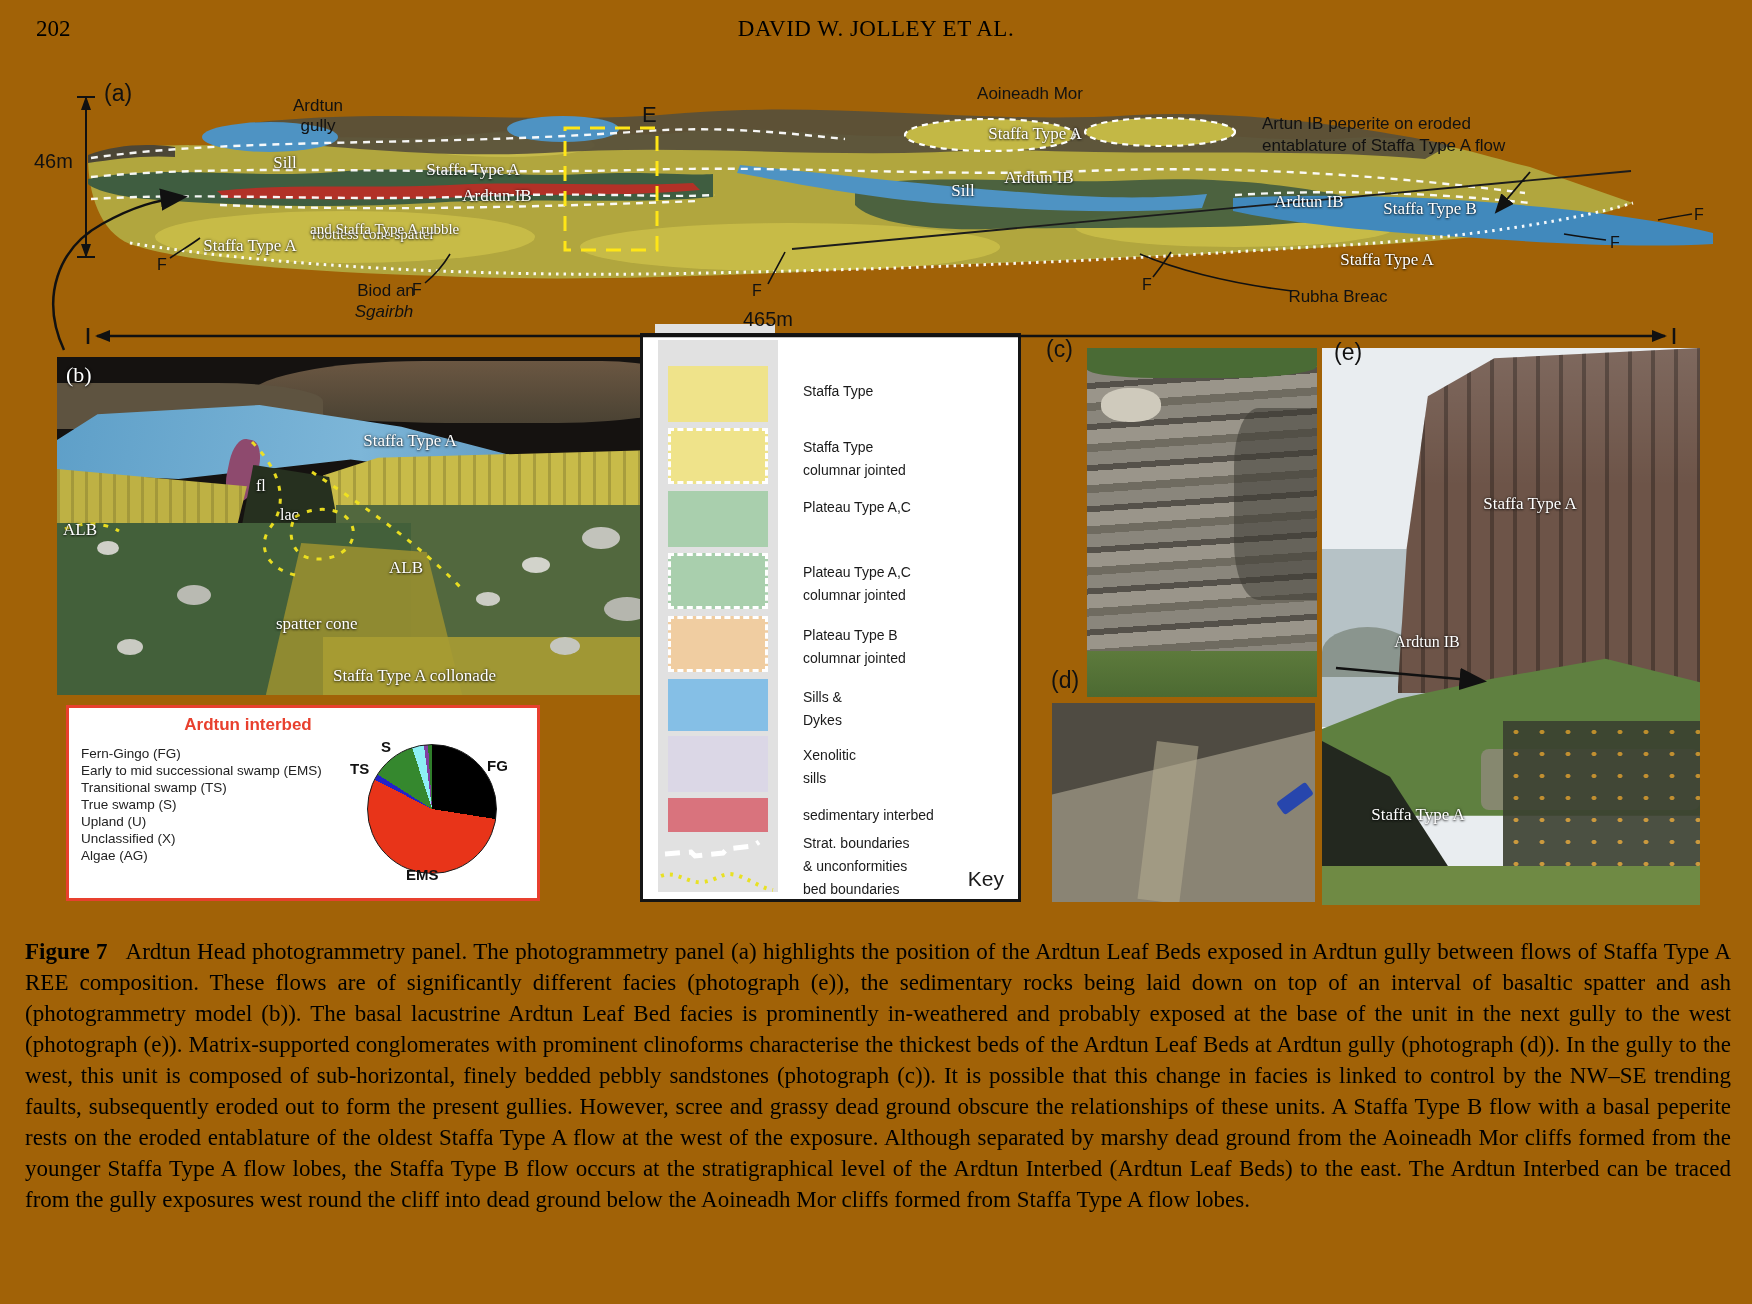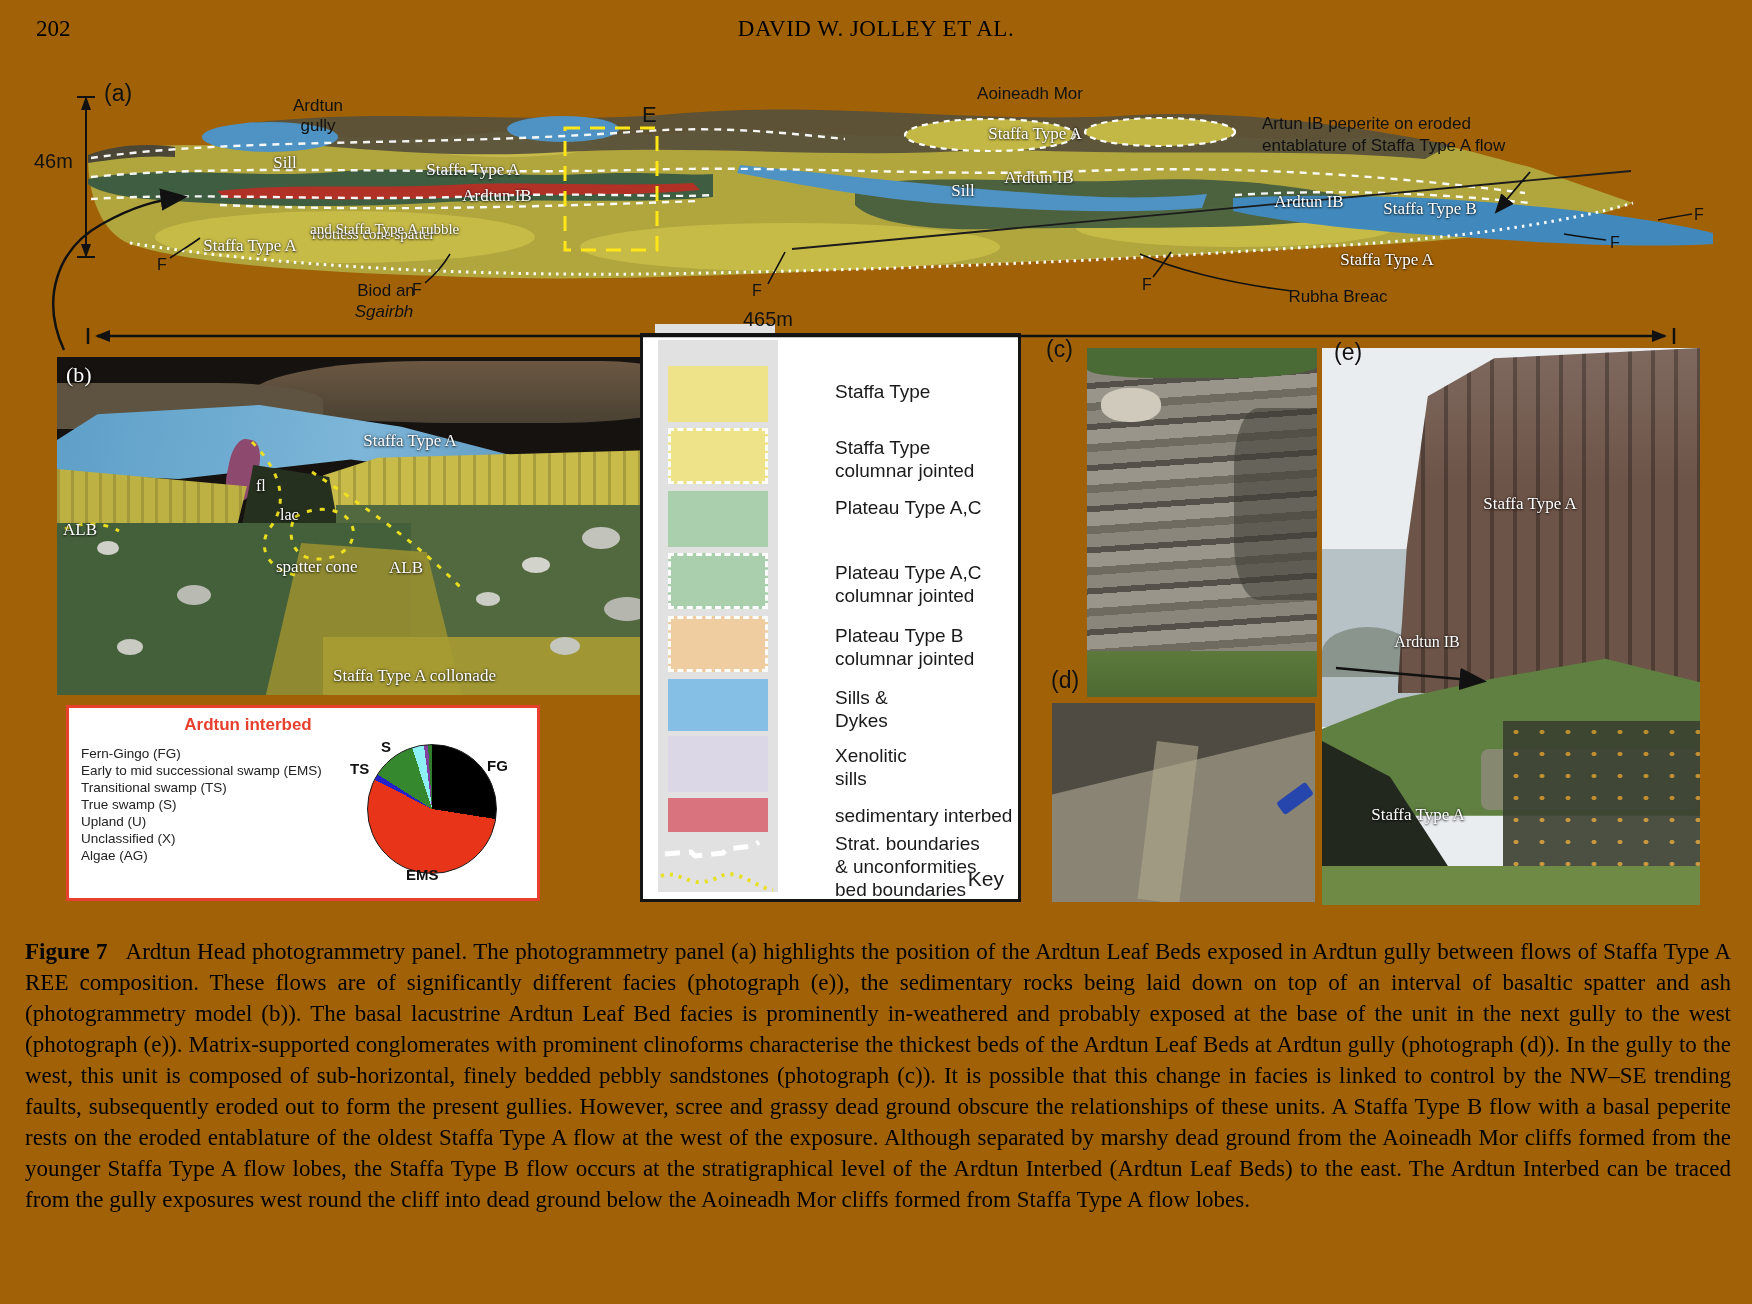--- a/index.html
+++ b/index.html
@@ -11,21 +11,21 @@
   .lblw{position:absolute;font-size:17px;color:#fff;white-space:nowrap;z-index:6;
         text-shadow:0 0 3px rgba(0,0,0,.75),0 1px 2px rgba(0,0,0,.6);font-family:Liberation Serif, serif;}
   .ctr{transform:translateX(-50%);}
   .panel-letter{font-size:23px;color:#111;}
   .panel-letter-w{font-size:22px;color:#fff;}
   .photo{position:absolute;overflow:hidden;z-index:1;}
   .layer{position:absolute;}
   
   #key-box{position:absolute;left:640px;top:333px;width:375px;height:563px;border:3px solid #151515;
            background:#fff;z-index:4;}
-  .key-label{position:absolute;left:160px;font-size:19px;line-height:23px;color:#1a1a1a;white-space:pre-line;margin-left:32px;}
+  .key-label{position:absolute;left:160px;font-size:14px;line-height:23px;color:#1a1a1a;white-space:pre-line;}
   .key-swatch{position:absolute;left:25px;width:100px;box-sizing:border-box;}
   
   #pie-box{position:absolute;left:66px;top:705px;width:474px;height:196px;border:3px solid #e8402e;
            background:#fff;z-index:4;box-sizing:border-box;}
   #pie-title{position:absolute;left:0;right:110px;top:7px;text-align:center;font-size:17px;
              font-weight:bold;color:#e8402e;}
   .pie-legend-line{position:absolute;left:12px;font-size:13.5px;color:#222;white-space:nowrap;}
   #pie{position:absolute;left:367px;top:744px;width:128px;height:128px;border-radius:50%;
        border:1.5px solid #1a1a1a;z-index:5;}
   .pie-callout{position:absolute;z-index:6;font-size:15px;color:#111;font-weight:bold;}
@@ -147,21 +147,21 @@
       </g>
     </svg>
   </div>
 
   <div class="lblw panel-letter-w" style="left:66px;top:362px;">(b)</div>
   <div class="lblw ctr" style="left:410px;top:431px;">Staffa Type A</div>
   <div class="lblw" style="left:256px;top:477px;font-size:16px;">fl</div>
   <div class="lblw" style="left:280px;top:506px;font-size:16px;">lac</div>
   <div class="lblw" style="left:63px;top:520px;">ALB</div>
   <div class="lblw" style="left:389px;top:558px;">ALB</div>
-  <div class="lblw" style="left:276px;top:557px;">spatter cone</div>
+  <div class="lblw" style="left:276px;top:614px;">spatter cone</div>
   <div class="lblw" style="left:333px;top:666px;">Staffa Type A collonade</div>
 
   <div class="abs" style="left:655px;top:324px;width:120px;height:10px;background:#e1e1e1;z-index:3;"></div>
   <div id="key-box">
     <div class="abs" style="left:15px;top:4px;width:120px;height:552px;background:#e1e1e1;"></div>
 
     <svg class="abs" style="left:18px;top:500px;" width="114" height="28" viewBox="0 0 114 28">
       <path id="strat-line" d="M4,18 L30,16 L34,20 L62,17 L66,13 L92,10 L98,6" fill="none" stroke-width="5" stroke-dasharray="15 9" stroke="#ffffff"></path>
     </svg>
     <div class="key-label" style="top:496px;">Strat. boundaries

